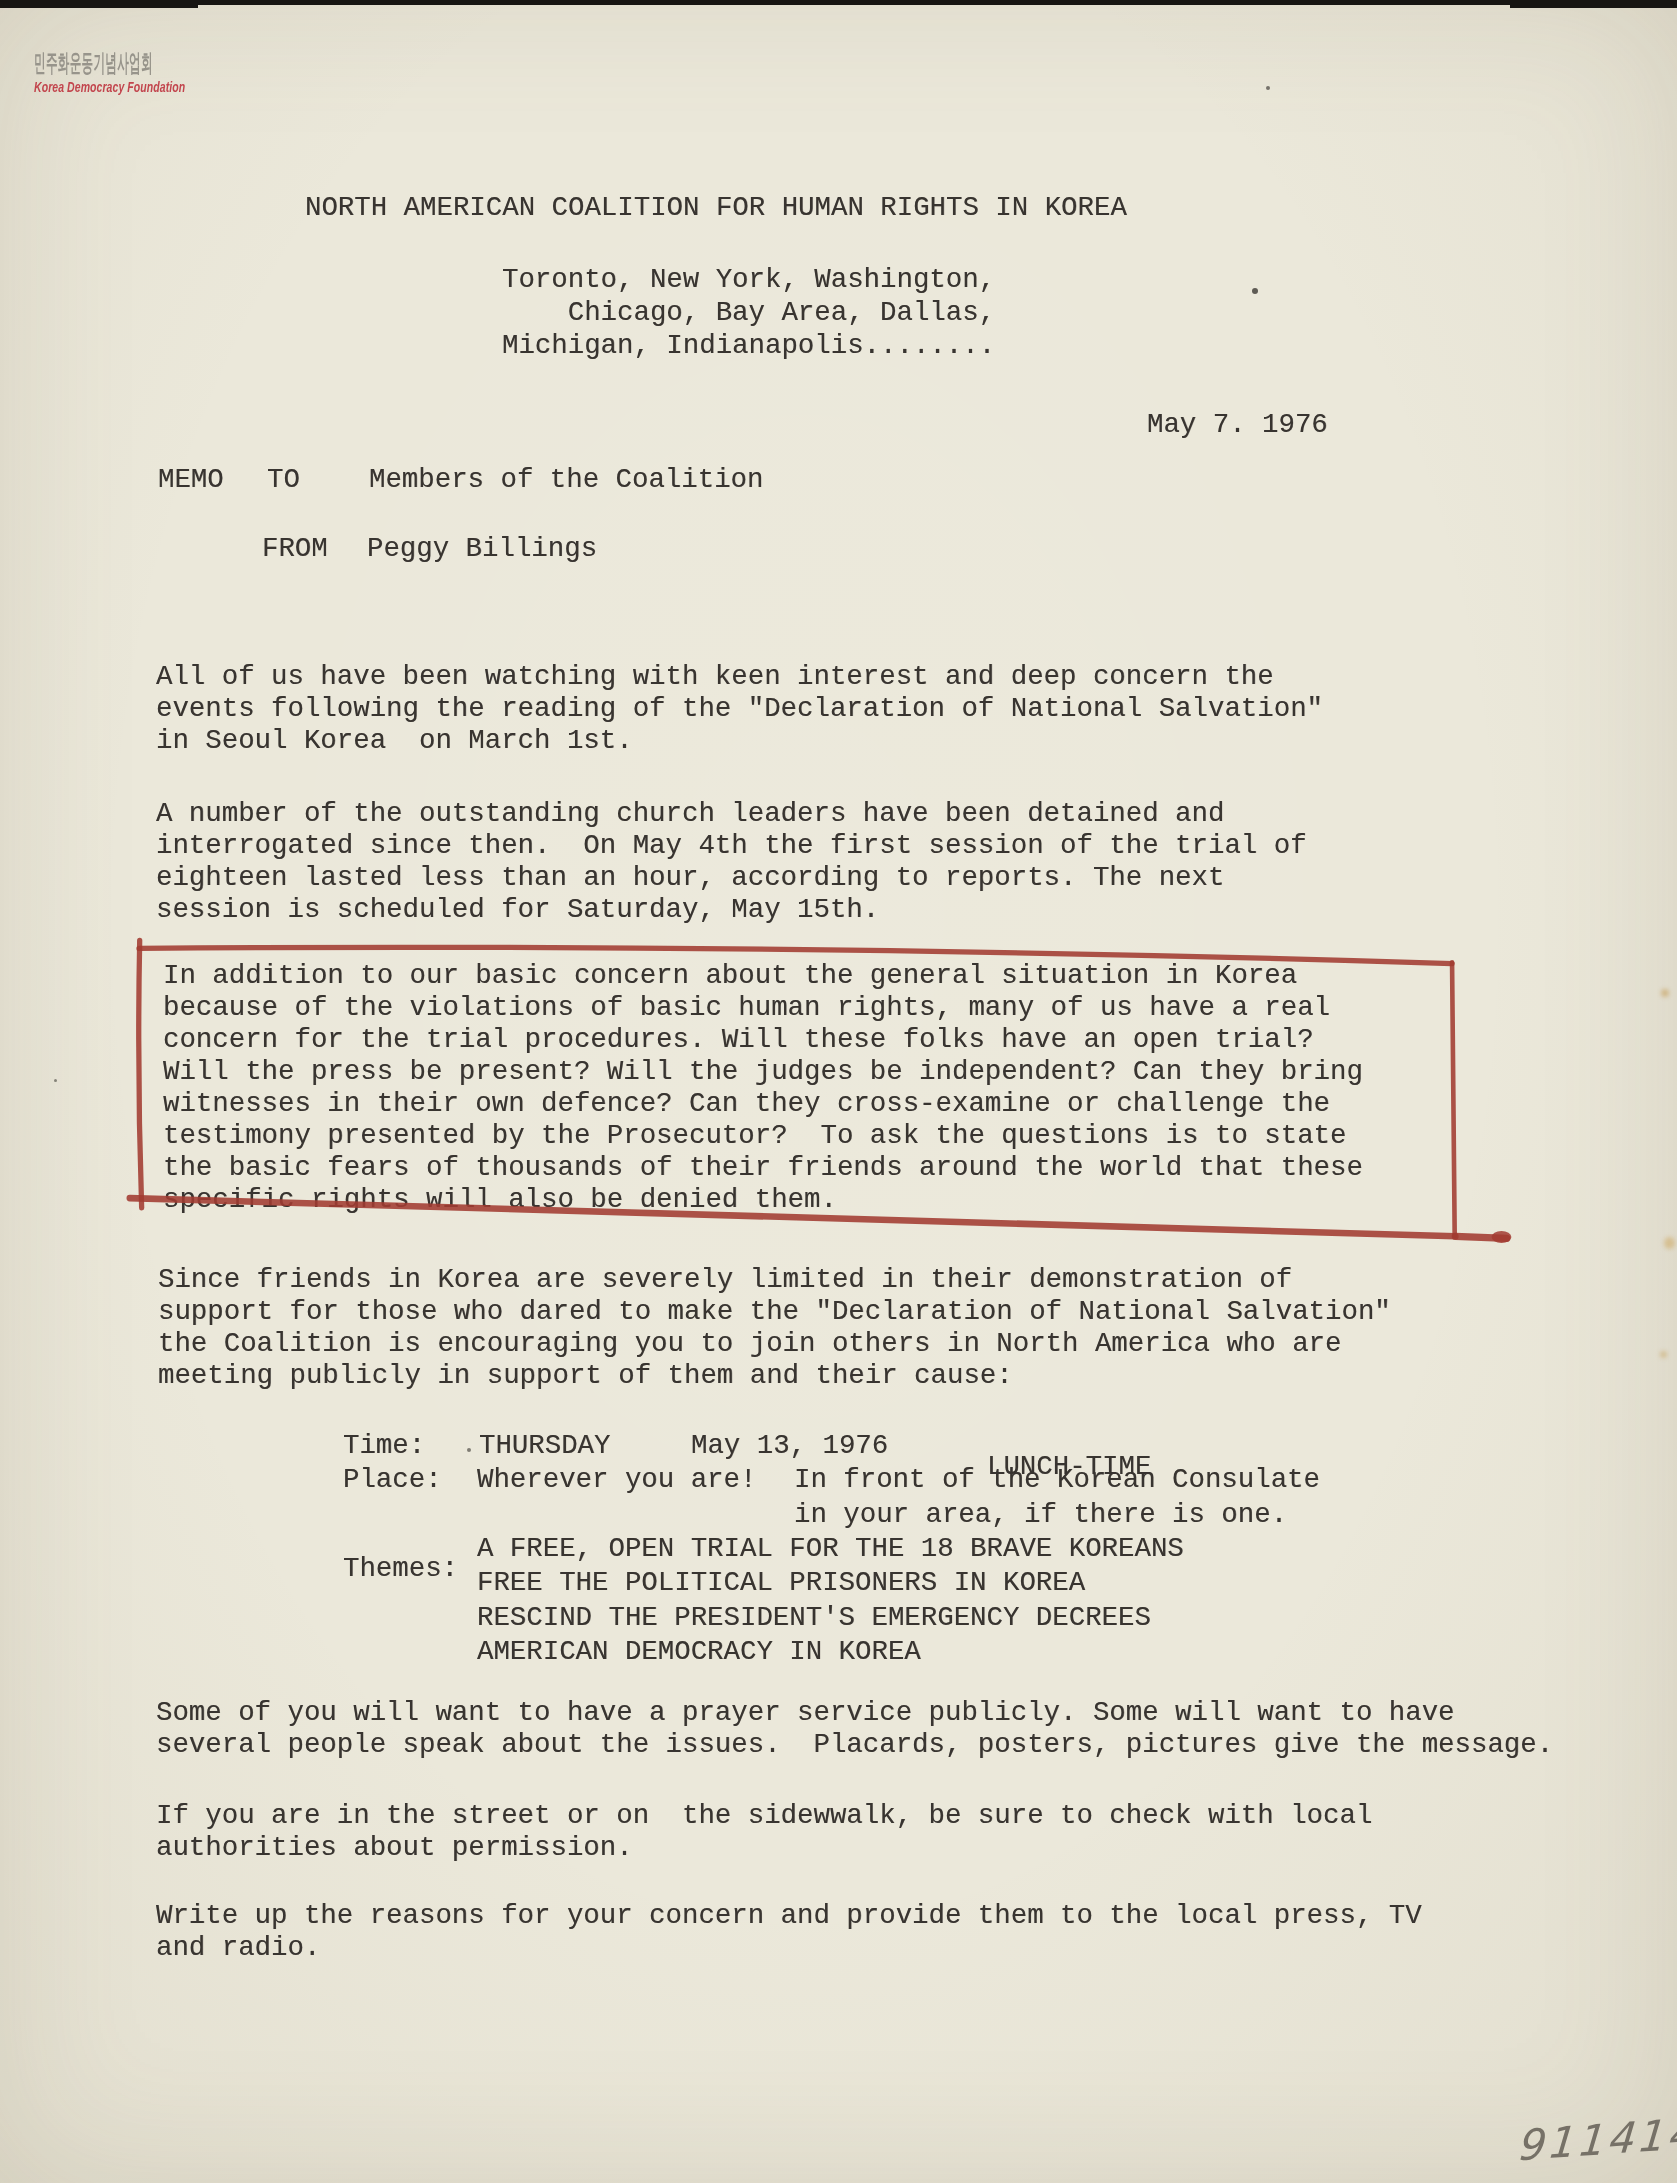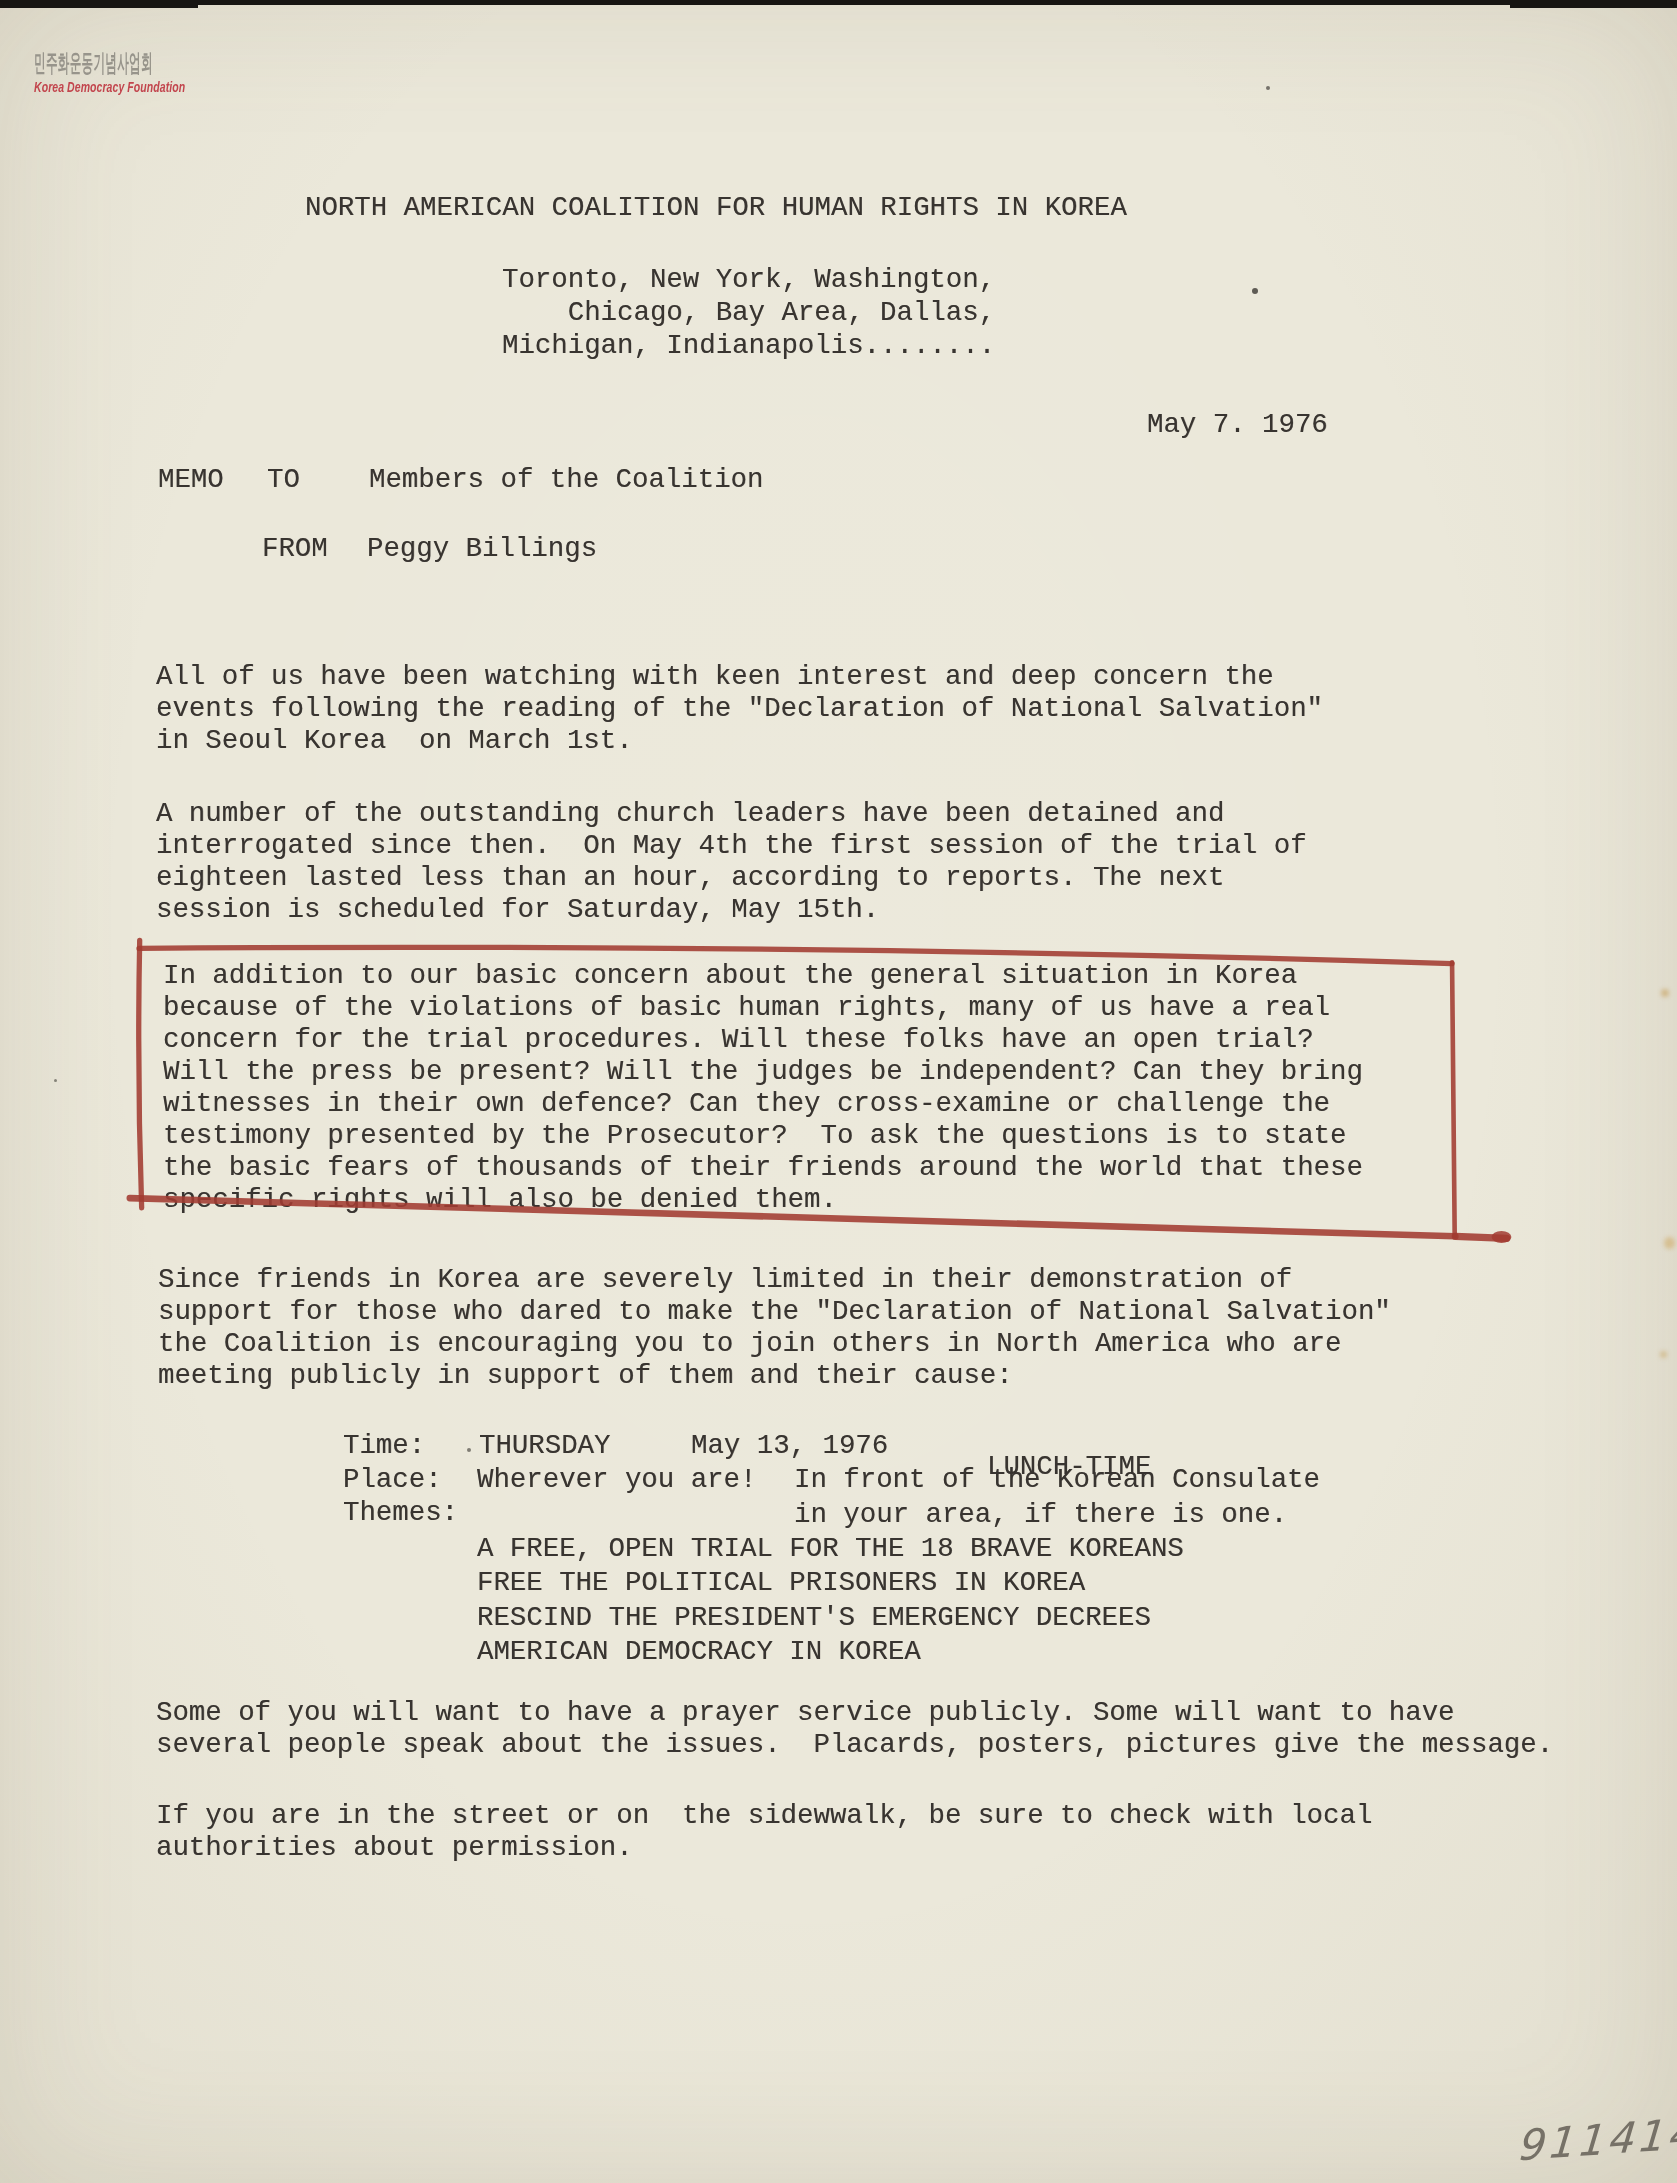--- a/index.html
+++ b/index.html
@@ -107,30 +107,32 @@
   </svg>
 
   <div class="tw tw-s" style="left:343px;top:1429px;">Time:</div>
   <div class="tw tw-s" style="left:479px;top:1429px;">THURSDAY</div>
   <div class="tw tw-s" style="left:691px;top:1429px;">May 13, 1976</div>
   <div class="tw tw-s" style="left:987px;top:1429px;margin-top:21px;">LUNCH-TIME</div>
   <div class="tw tw-s" style="left:343px;top:1463px;">Place:</div>
   <div class="tw tw-s" style="left:477px;top:1463px;">Wherever you are!</div>
   <div class="tw tw-s" style="left:794px;top:1463px;">In front of the Korean Consulate</div>
   <div class="tw tw-s" style="left:794px;top:1498px;">in your area, if there is one.</div>
-  <div class="tw tw-s" style="left:343px;top:1496px;">Themes:</div>
+  <div class="tw tw-s" style="left:343px;top:1552px;">Themes:</div>
   <div class="tw tw-s" style="left:477px;top:1532px;">A FREE, OPEN TRIAL FOR THE 18 BRAVE KOREANS</div>
   <div class="tw tw-s" style="left:477px;top:1566px;">FREE THE POLITICAL PRISONERS IN KOREA</div>
   <div class="tw tw-s" style="left:477px;top:1601px;">RESCIND THE PRESIDENT'S EMERGENCY DECREES</div>
   <div class="tw tw-s" style="left:477px;top:1635px;">AMERICAN DEMOCRACY IN KOREA</div>
 
   <div class="tw" style="left:156px;top:1697px;">Some of you will want to have a prayer service publicly. Some will want to have
 several people speak about the issues.  Placards, posters, pictures give the message.</div>
   <div class="tw" style="left:156px;top:1800px;">If you are in the street or on  the sidewwalk, be sure to check with local
 authorities about permission.</div>
+  <div class="tw" style="left:156px;top:1900px;">Write up the reasons for your concern and provide them to the local press, TV
+and radio.</div>
 
   <div class="hand">911414</div>
 
   <div class="dot" style="left:1252px;top:288px;width:6px;height:6px;opacity:.85;"></div>
   <div class="dot" style="left:1266px;top:86px;width:4px;height:4px;opacity:.7;"></div>
   <div class="dot" style="left:54px;top:1079px;width:3.3px;height:3.3px;opacity:.6;"></div>
   <div class="dot" style="left:467px;top:1448px;width:4px;height:4px;opacity:.65;"></div>
   <div class="stain" style="left:1661px;top:989px;width:8px;height:8px;background:rgba(190,140,50,.45);"></div>
   <div class="stain" style="left:1664px;top:1237px;width:10.5px;height:12px;background:rgba(200,150,60,.4);"></div>
   <div class="stain" style="left:1660px;top:1351px;width:6.6px;height:6.6px;background:rgba(190,140,50,.35);"></div>

